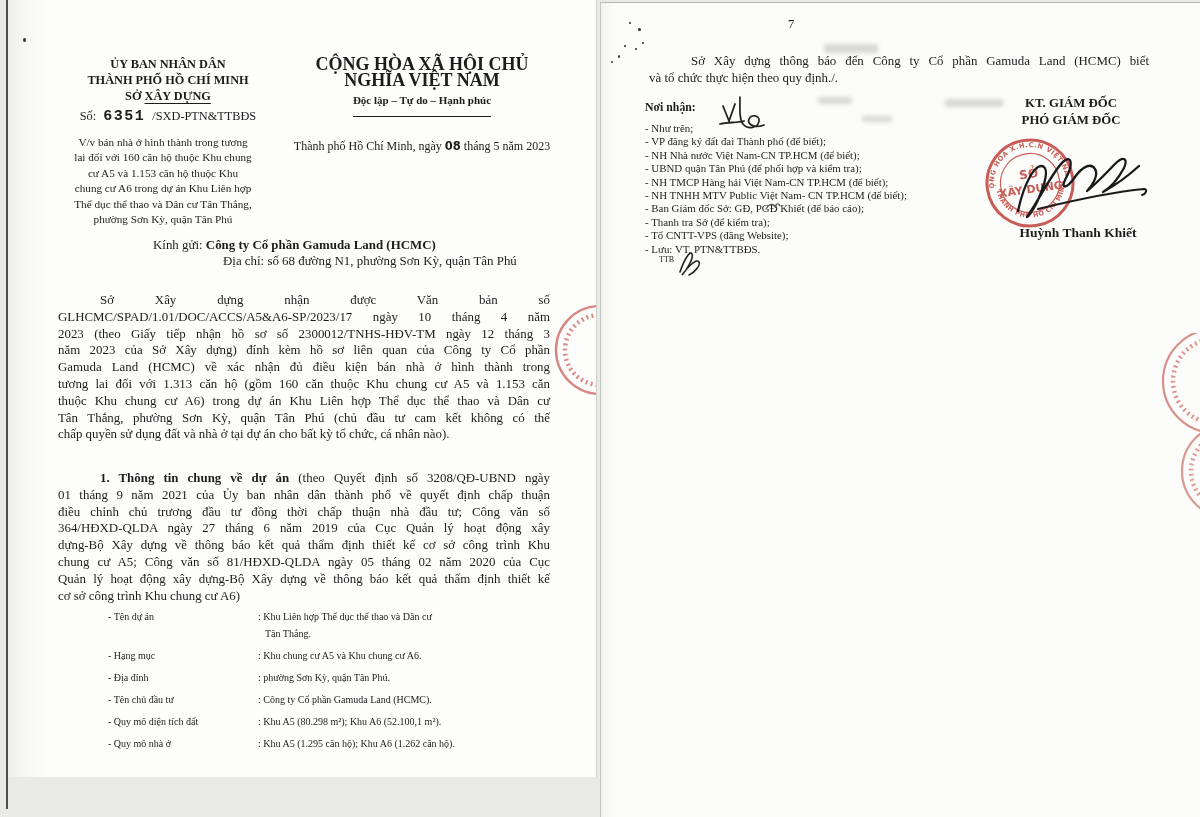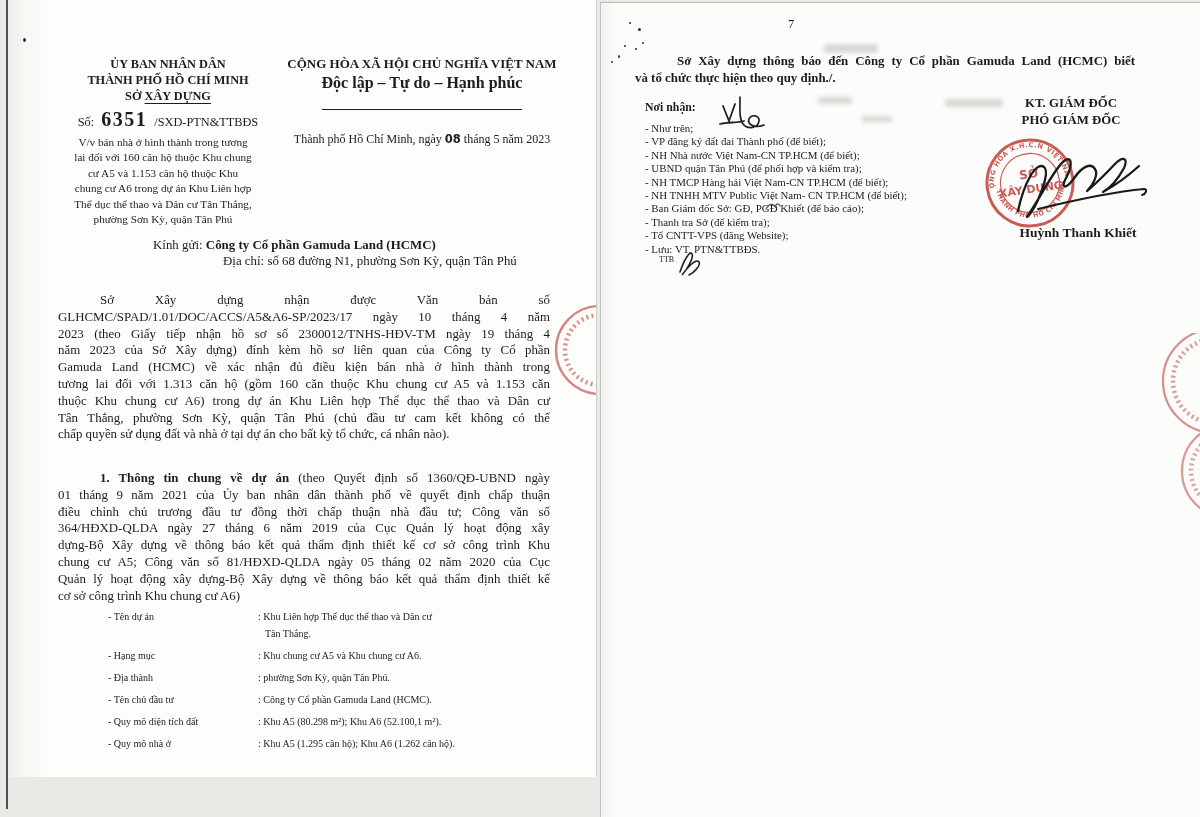--- a/index.html
+++ b/index.html
@@ -15,21 +15,21 @@
   .scanline{position:absolute;left:6px;top:0;width:2px;height:809px;background:#4e4e4e;}
   .abs{position:absolute;}
   .ctr{text-align:center;}
   .b{font-weight:bold;}
   .i{}
   .u{text-decoration:underline;text-underline-offset:3px;}
   .tline{text-align:justify;text-align-last:justify;line-height:16.8px;}
   .tline.end{text-align-last:left;}
   .tline.indent1{padding-left:42px;}
   .hdr{font-size:12.3px;font-weight:bold;line-height:16px;}
-  .num{font-family:Liberation Serif, serif;font-weight:bold;font-size:20px;letter-spacing:1.5px;}
+  .num{font-family:Liberation Mono, monospace;font-weight:bold;font-size:15px;letter-spacing:1.5px;}
   .stampnum{font-family:"DejaVu Sans", sans-serif;font-weight:bold;}
   .subject{font-size:11.2px;line-height:15.4px;}
   .bodytxt{font-size:12.9px;}
   .defrow{display:flex;margin-bottom:5px;font-size:10px;line-height:17px;}
   .deflabel{width:150px;flex:none;}
   .defval div + div{padding-left:7px;}
   .rcpt{font-size:10.9px;line-height:13.4px;}
   .ghost{position:absolute;background:#b3b3ac;filter:blur(2px);opacity:.5;border-radius:2px;}
   .speck{position:absolute;background:#2e2e2e;border-radius:50%;}
   svg{display:block;}
@@ -55,54 +55,54 @@
   <div class="abs ctr subject" style="left:30px;top:135px;width:250px;">
       <div class="subjline">V/v bán nhà ở hình thành trong tương</div>
       <div class="subjline">lai đối với 160 căn hộ thuộc Khu chung</div>
       <div class="subjline">cư A5 và 1.153 căn hộ thuộc Khu</div>
       <div class="subjline">chung cư A6 trong dự án Khu Liên hợp</div>
       <div class="subjline">Thể dục thể thao và Dân cư Tân Thắng,</div>
       <div class="subjline">phường Sơn Kỳ, quận Tân Phú</div>
     </div>
 
   <div class="abs ctr" style="left:278px;top:56px;width:272px;">
-    <div class="hdr" style="font-size:13px;">CỘNG HÒA XÃ HỘI CHỦ NGHĨA VIỆT NAM</div>
+    <div class="hdr" style="font-size:18px;">CỘNG HÒA XÃ HỘI CHỦ NGHĨA VIỆT NAM</div>
     <div style="margin-top:2px;">
-      <span class="b" style="font-size:16px;border-bottom:1.5px solid #1c1c1c;padding-bottom:17px;display:inline-block;">Độc lập – Tự do – Hạnh phúc</span>
+      <span class="b" style="font-size:11px;border-bottom:1.5px solid #1c1c1c;padding-bottom:10px;display:inline-block;">Độc lập – Tự do – Hạnh phúc</span>
     </div>
     <div style="margin-top:22px;font-size:12px;">
       <span class="i">Thành phố Hồ Chí Minh, ngày</span>
       <span class="b stampnum" style="font-size:11.5px;">08</span>
       <span class="i">tháng 5 năm 2023</span>
     </div>
   </div>
 
   <div class="abs bodytxt" style="left:145px;top:238px;width:420px;">
     <div>
       <span>Kính gửi:</span>
       <span class="b" style="">Công ty Cổ phần Gamuda Land (HCMC)</span>
     </div>
     <div class="i" style="padding-left:70px;margin-top:1px;">Địa chỉ: số 68 đường N1, phường Sơn Kỳ, quận Tân Phú</div>
   </div>
 
   <div class="abs bodytxt" style="left:50px;top:292px;width:492px;">
       <div class="tline indent1"><span>Sở Xây dựng nhận được Văn bản số</span></div>
       <div class="tline"><span>GLHCMC/SPAD/1.01/DOC/ACCS/A5&amp;A6-SP/2023/17 ngày 10 tháng 4 năm</span></div>
-      <div class="tline"><span>2023 </span><span class="i">(theo Giấy tiếp nhận hồ sơ số 2300012/TNHS-HĐV-TM ngày 19 tháng 4</span></div>
+      <div class="tline"><span>2023 </span><span class="i">(theo Giấy tiếp nhận hồ sơ số 2300012/TNHS-HĐV-TM ngày 12 tháng 3</span></div>
       <div class="tline"><span class="i">năm 2023 của Sở Xây dựng) </span><span>đính kèm hồ sơ liên quan của Công ty Cổ phần</span></div>
       <div class="tline"><span>Gamuda Land (HCMC) về xác nhận đủ điều kiện bán nhà ở hình thành trong</span></div>
       <div class="tline"><span>tương lai đối với 1.313 căn hộ (gồm 160 căn thuộc Khu chung cư A5 và 1.153 căn</span></div>
       <div class="tline"><span>thuộc Khu chung cư A6) trong dự án Khu Liên hợp Thể dục thể thao và Dân cư</span></div>
       <div class="tline"><span>Tân Thắng, phường Sơn Kỳ, quận Tân Phú </span><span class="i">(chủ đầu tư cam kết không có thế</span></div>
       <div class="tline end"><span class="i">chấp quyền sử dụng đất và nhà ở tại dự án cho bất kỳ tổ chức, cá nhân nào).</span></div>
     </div>
 
 
   <div class="abs bodytxt" style="left:50px;top:470px;width:492px;">
-      <div class="tline indent1"><span class="b">1. Thông tin chung về dự án </span><span class="i">(theo Quyết định số 1360/QĐ-UBND ngày</span></div>
+      <div class="tline indent1"><span class="b">1. Thông tin chung về dự án </span><span class="i">(theo Quyết định số 3208/QĐ-UBND ngày</span></div>
       <div class="tline"><span class="i">01 tháng 9 năm 2021 của Ủy ban nhân dân thành phố về quyết định chấp thuận</span></div>
       <div class="tline"><span class="i">điều chỉnh chủ trương đầu tư đồng thời chấp thuận nhà đầu tư; Công văn số</span></div>
       <div class="tline"><span class="i">364/HĐXD-QLDA ngày 27 tháng 6 năm 2019 của Cục Quản lý hoạt động xây</span></div>
       <div class="tline"><span class="i">dựng-Bộ Xây dựng về thông báo kết quả thẩm định thiết kế cơ sở công trình Khu</span></div>
       <div class="tline"><span class="i">chung cư A5; Công văn số 81/HĐXD-QLDA ngày 05 tháng 02 năm 2020 của Cục</span></div>
       <div class="tline"><span class="i">Quản lý hoạt động xây dựng-Bộ Xây dựng về thông báo kết quả thẩm định thiết kế</span></div>
       <div class="tline end"><span class="i">cơ sở công trình Khu chung cư A6)</span></div>
     </div>
 
   <div class="abs" style="left:100px;top:608px;width:460px;">
@@ -113,21 +113,21 @@
           <div>Tân Thắng.</div>
         </div>
       </div>
       <div class="defrow">
         <div class="deflabel">- Hạng mục</div>
         <div class="defval">
           <div>: Khu chung cư A5 và Khu chung cư A6.</div>
         </div>
       </div>
       <div class="defrow">
-        <div class="deflabel">- Địa thành</div>
+        <div class="deflabel">- Địa đính</div>
         <div class="defval">
           <div>: phường Sơn Kỳ, quận Tân Phú.</div>
         </div>
       </div>
       <div class="defrow">
         <div class="deflabel">- Tên chủ đầu tư</div>
         <div class="defval">
           <div>: Công ty Cổ phần Gamuda Land (HCMC).</div>
         </div>
       </div>
@@ -150,21 +150,21 @@
     <circle cx="54" cy="50" r="35" fill="none" stroke="#c4544c" stroke-width="4.5" stroke-dasharray="2 3.2" opacity="0.65"></circle>
   </svg>
 
   <div class="speck" style="left:15px;top:38px;width:3px;height:4px;"></div>
 </div>
 
 <div class="page page-right">
 
   <div class="abs ctr" style="left:170px;top:14px;width:40px;font-size:12.5px;">7</div>
 
-  <div class="abs bodytxt" style="left:34px;top:50px;width:500px;font-weight:bold;">
+  <div class="abs bodytxt" style="left:48px;top:50px;width:500px;">
       <div class="tline indent1"><span>Sở Xây dựng thông báo đến Công ty Cổ phần Gamuda Land (HCMC) biết</span></div>
       <div class="tline end"><span>và tổ chức thực hiện theo quy định./.</span></div>
     </div>
 
   <svg class="abs" style="left:133px;top:92px;" width="42" height="44">
     <path d="M6,2 C6,14 5,24 9,29 C14,35 24,33 25,26 C26,20 17,19 15,24 C13,29 20,34 30,30" fill="none" stroke="#222" stroke-width="1.7" stroke-linecap="round"></path>
   </svg>
 
   <div class="abs b i" style="left:44px;top:97px;font-size:11.8px;">Nơi nhận:</div>
 

